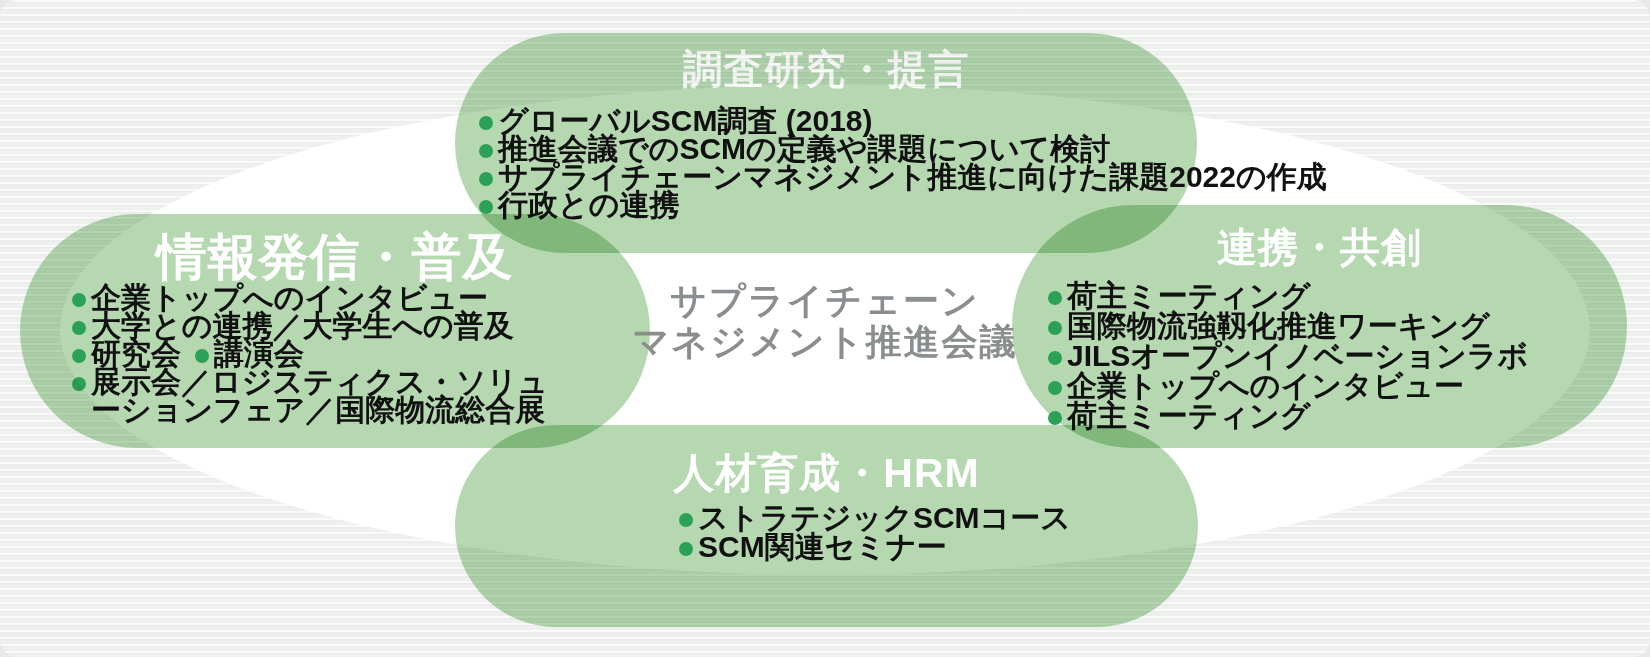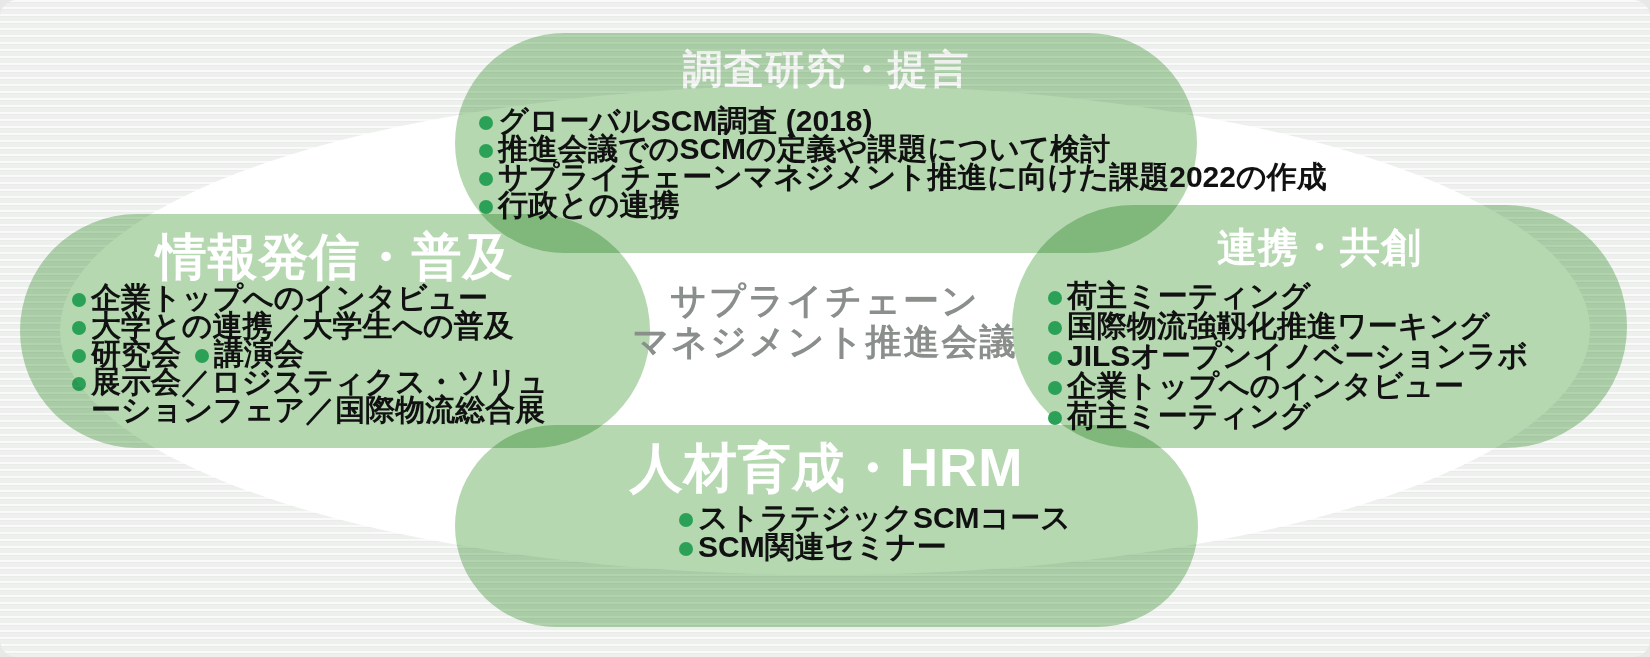--- a/index.html
+++ b/index.html
@@ -24,21 +24,21 @@
   .cap-right {left:1012px;top:205px;width:615px;height:243px;border-radius:122px;}
   .cap-bottom{left:455px;top:425px;width:743px;height:202px;border-radius:101px;}
   .cap-title{
     position:absolute;left:0;width:100%;text-align:center;
     color:#ffffff;font-weight:bold;font-size:40px;line-height:1;
     letter-spacing:1px;margin:0;
   }
   .cap-top    .cap-title{top:16px;}
   .cap-left   .cap-title{top:18px;font-size:50px;}
   .cap-right  .cap-title{top:22px;}
-  .cap-bottom .cap-title{top:16px;font-size:53px;}
+  .cap-bottom .cap-title{top:28px;font-size:41px;}
   ul.blist{
     list-style:none;margin:0;padding:0;position:absolute;
     color:#111111;font-weight:bold;font-size:30px;
   }
   .cap-top    ul.blist{left:24px; top:74px; line-height:28px;}
   .cap-left   ul.blist{left:52px; top:70px; line-height:28px;}
   .cap-right  ul.blist{left:36px; top:76px; line-height:30px;}
   .cap-bottom ul.blist{left:224px;top:78px; line-height:29px;}
   .dot{
     display:inline-block;width:14px;height:14px;border-radius:50%;

